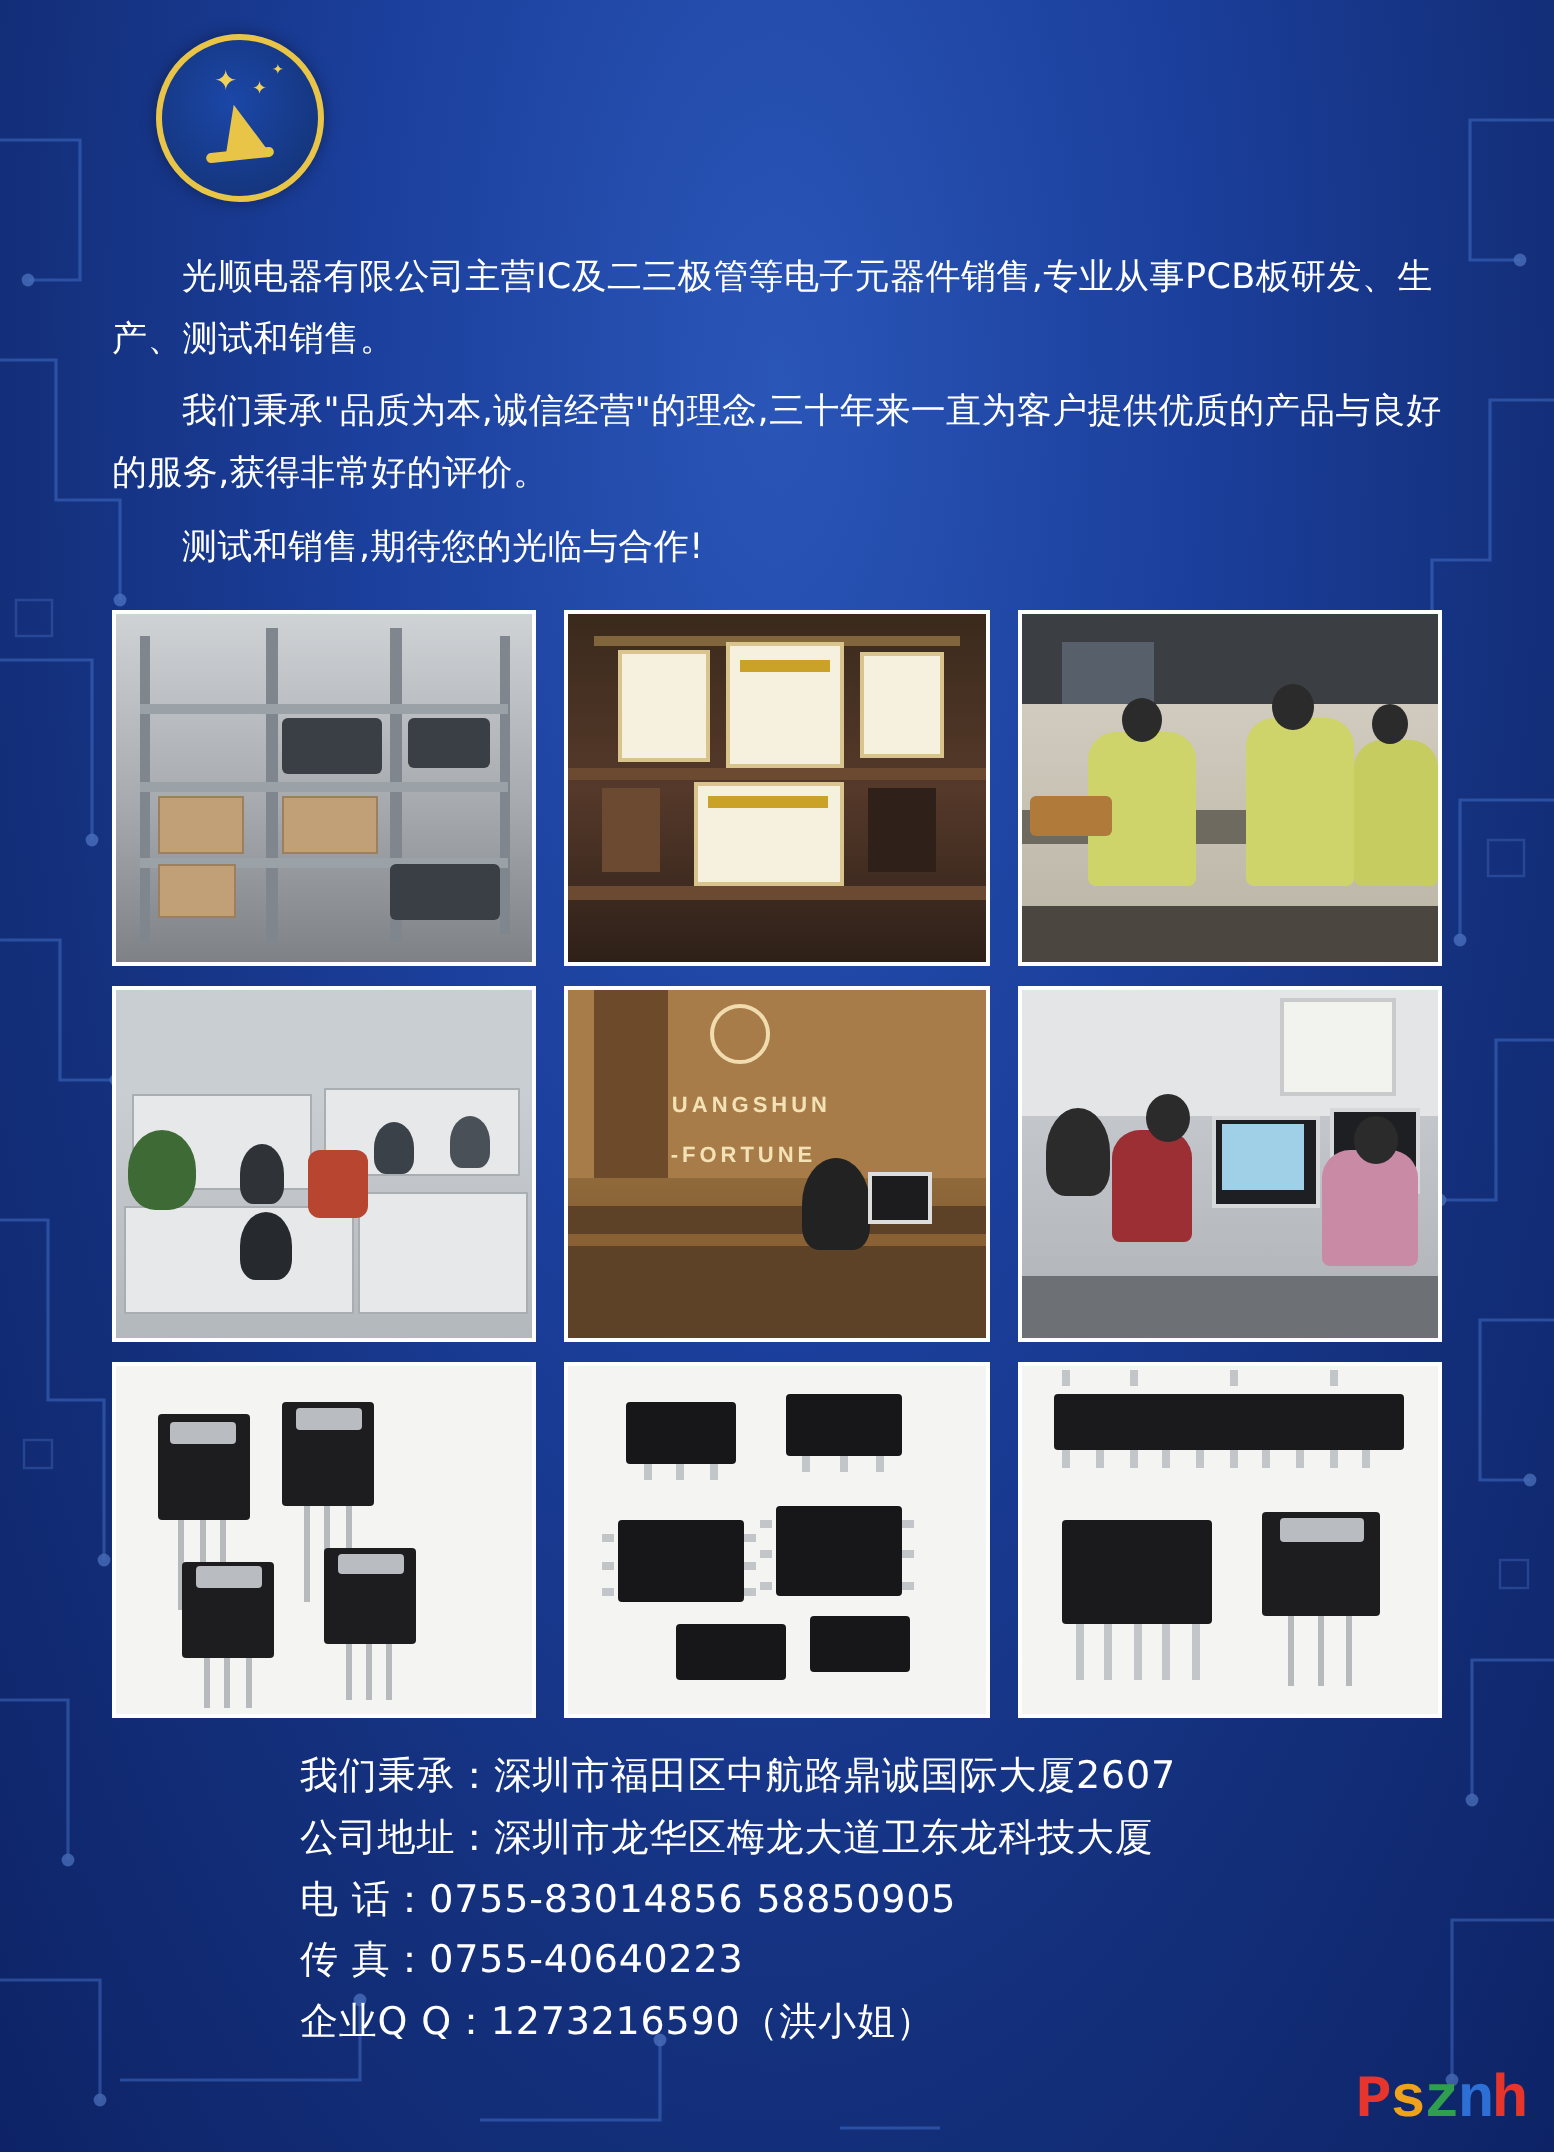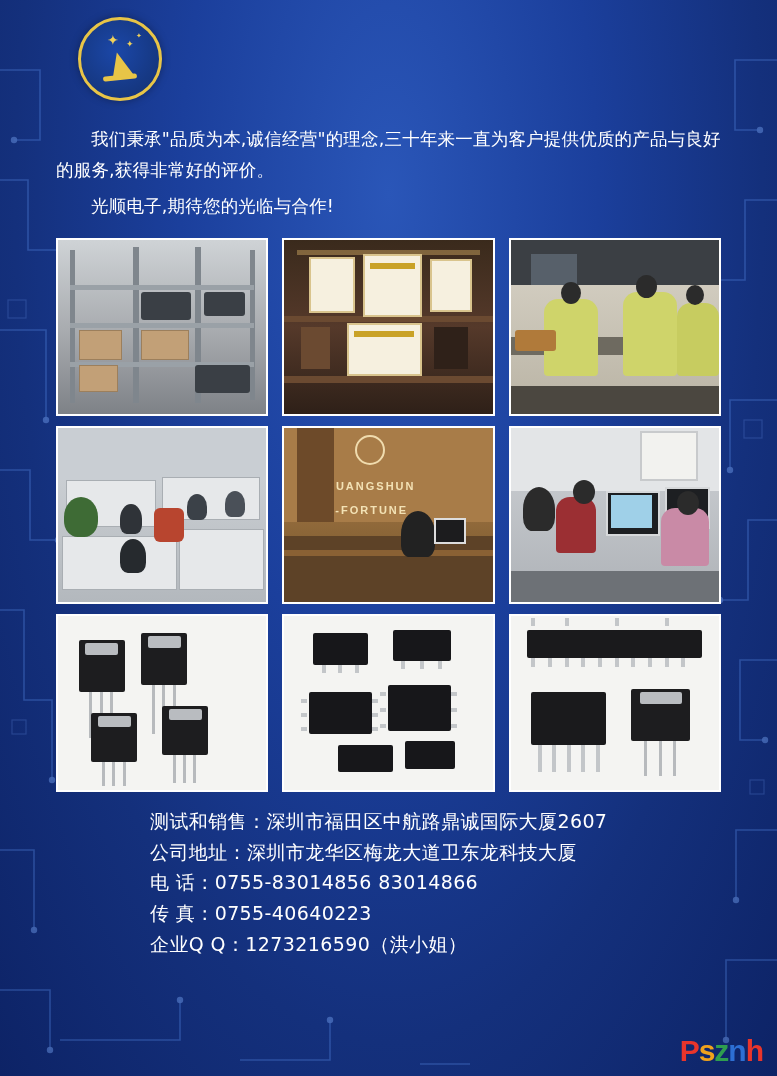--- a/index.html
+++ b/index.html
@@ -187,21 +187,21 @@
   .contact .row { white-space: nowrap; }
   .contact .lbl { display:inline-block; }
 
   
   .footer-logo {
     position: absolute;
     right: 14px;
     bottom: 8px;
     font-size: 30px;
     font-weight: bold;
-    font-family: Liberation Sans, sans-serif;
+    font-family: Liberation Mono, monospace;
     letter-spacing: -1px;
     margin-top: 12px;
   }
   .footer-logo .c1 { color: #e8352b; }
   .footer-logo .c2 { color: #f0a21c; }
   .footer-logo .c3 { color: #2f9e4f; }
   .footer-logo .c4 { color: #2d6fd4; }
   .footer-logo .c5 { color: #e8352b; }
 </style>
 </head>
@@ -261,22 +261,23 @@
     <div class="logo-badge">
       <span class="spark s1">✦</span>
       <span class="spark s2">✦</span>
       <span class="spark s3">✦</span>
       <span class="cone"></span>
       <span class="base"></span>
     </div>
   </div>
 
   <div class="intro">
+    <p>光顺电器有限公司主营IC及二三极管等电子元器件销售,专业从事PCB板研发、生产、测试和销售。</p>
     <p>我们秉承"品质为本,诚信经营"的理念,三十年来一直为客户提供优质的产品与良好的服务,获得非常好的评价。</p>
-    <p>光顺电子,期待您的光临与合作!</p>
+    <p>测试和销售,期待您的光临与合作!</p>
   </div>
 
   <div class="grid">
 
     <div class="cell">
       <div class="ph p1">
         <div class="rack" style="left:6%;top:6%;width:5px;height:88%"></div>
         <div class="rack" style="left:36%;top:4%;width:6px;height:90%"></div>
         <div class="rack" style="left:66%;top:4%;width:6px;height:90%"></div>
         <div class="rack" style="left:92%;top:6%;width:5px;height:86%"></div>
@@ -459,27 +460,27 @@
         <div class="leg" style="left:64%;top:72%;height:20%"></div>
         <div class="leg" style="left:71%;top:72%;height:20%"></div>
         <div class="leg" style="left:78%;top:72%;height:20%"></div>
       </div>
     </div>
 
   </div>
 
   <div class="contact">
     <div class="row">
-      <span class="lbl">测试和销售：</span><span>深圳市福田区中航路鼎诚国际大厦2607</span>
+      <span class="lbl">我们秉承：</span><span>深圳市福田区中航路鼎诚国际大厦2607</span>
     </div>
     <div class="row">
       <span class="lbl">公司地址：</span><span>深圳市龙华区梅龙大道卫东龙科技大厦</span>
     </div>
     <div class="row">
-      <span class="lbl">电    话：</span><span>0755-83014856   83014866</span>
+      <span class="lbl">电    话：</span><span>0755-83014856   58850905</span>
     </div>
     <div class="row">
       <span class="lbl">传    真：</span><span>0755-40640223</span>
     </div>
     <div class="row">
       <span class="lbl">企业Q Q：</span><span>1273216590（洪小姐）</span>
     </div>
   </div>
 
   <div class="footer-logo">

